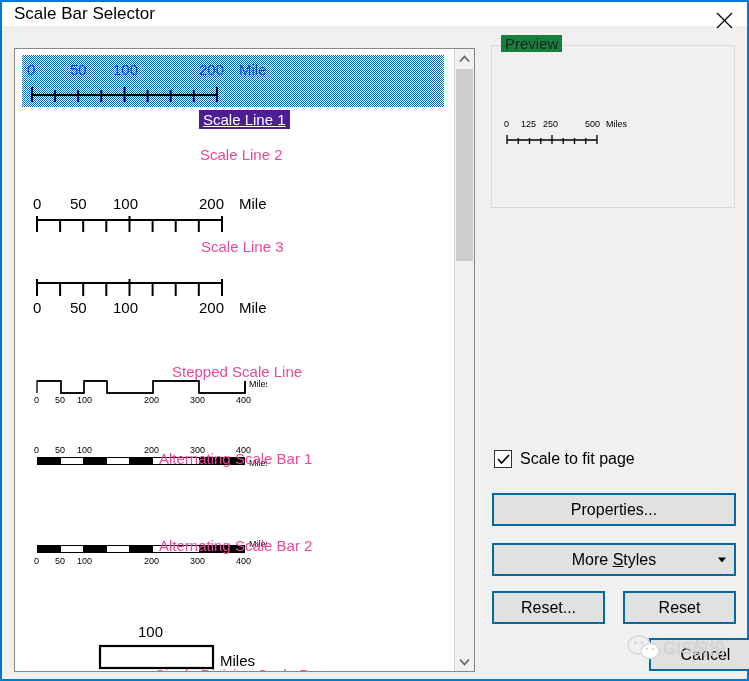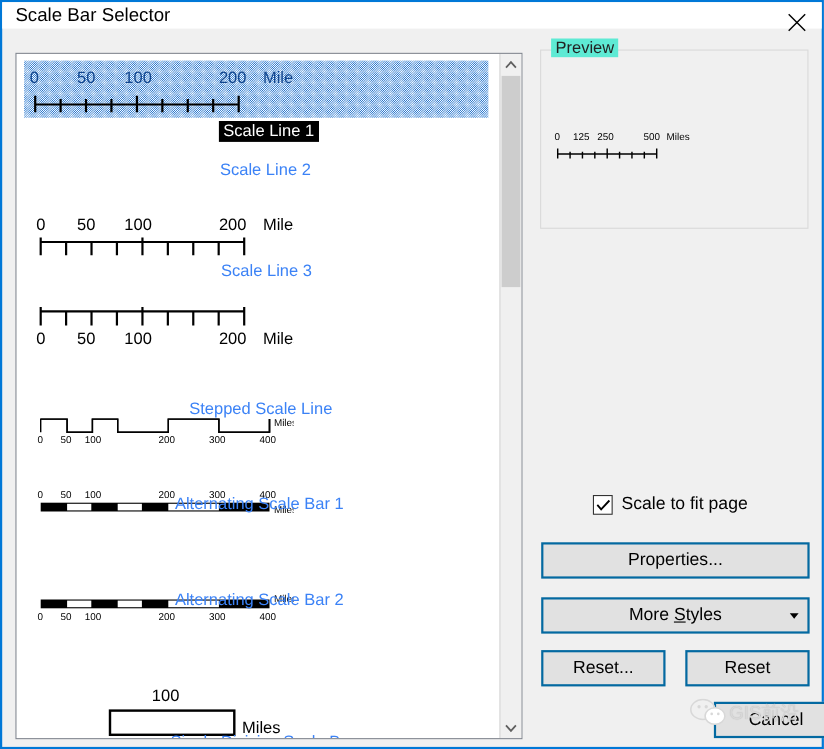--- a/index.html
+++ b/index.html
@@ -54,24 +54,24 @@
     position: absolute;
     background-image:
       linear-gradient(45deg, #0a64c8 25%, transparent 25%, transparent 75%, #0a64c8 75%),
       linear-gradient(45deg, #0a64c8 25%, transparent 25%, transparent 75%, #0a64c8 75%);
     background-size: 2px 2px;
     background-position: 0 0, 1px 1px;
     background-color: #ffffff;
   }
   .item-label {
     position: absolute;
-    font-size: 15px; color: #3b82f6; white-space: nowrap;
+    font-size: 15px; color: #ec4899; white-space: nowrap;
   }
   .item-label.selected {
-    background: #000000; color: #ffffff; padding: 1px 4px;
+    background: #4c1d95; color: #ffffff; padding: 1px 4px; text-decoration: underline;
   }
 
   
   .sg { position: absolute; }
   .sg svg { display: block; }
 
   
   .scrollbar {
     position: absolute; right: 0; top: 0;
     width: 20px; height: 622px;
@@ -91,29 +91,29 @@
   }
 
   
   .groupbox {
     position: absolute; left: 491px; top: 45px;
     width: 244px; height: 163px;
     border: 1px solid #d9d9d9;
   }
   .group-legend {
     position: absolute; left: 9px; top: -11px;
-    background: #5eead4; padding: 0 4px;
+    background: #15803d; padding: 0 4px;
     font-size: 15px; color: #222;
   }
   .preview-bar { position: absolute; left: 10px; top: 70px; }
 
   
   .checkbox-row {
     position: absolute; left: 494px; top: 450px;
-    display: flex; align-items: center; gap: 8px; margin-left: 45px;
+    display: flex; align-items: center; gap: 8px;
   }
   .cb-box {
     width: 18px; height: 18px;
     border: 1px solid #333; background: #fff;
     display: flex; align-items: center; justify-content: center;
   }
   .cb-label { font-size: 16px; color: #000; white-space: nowrap; }
 
   .btn {
     position: absolute;

